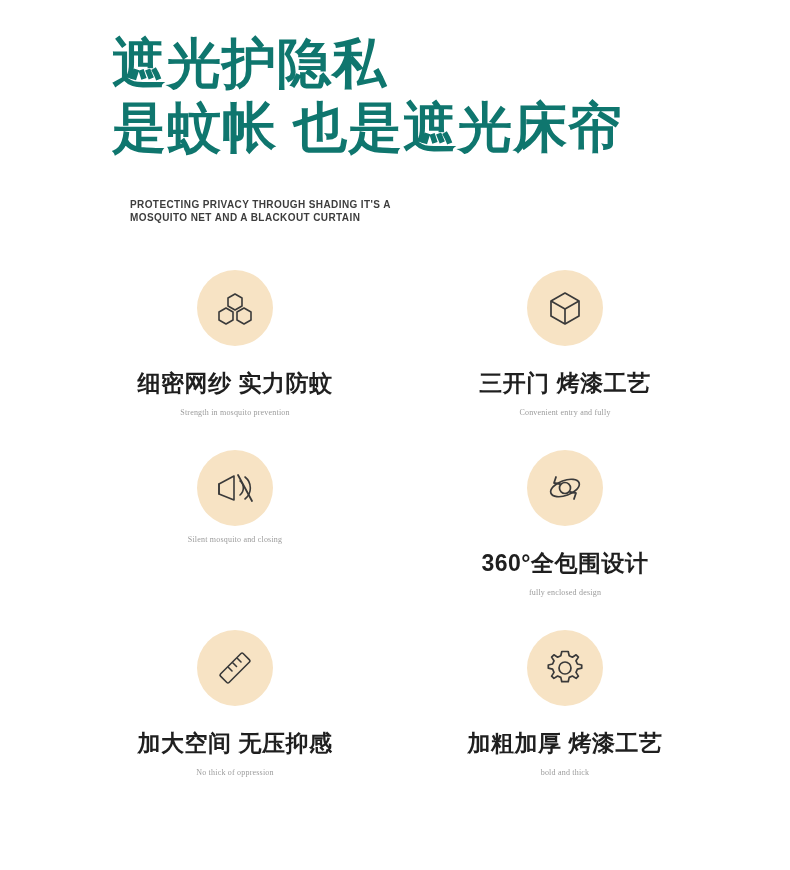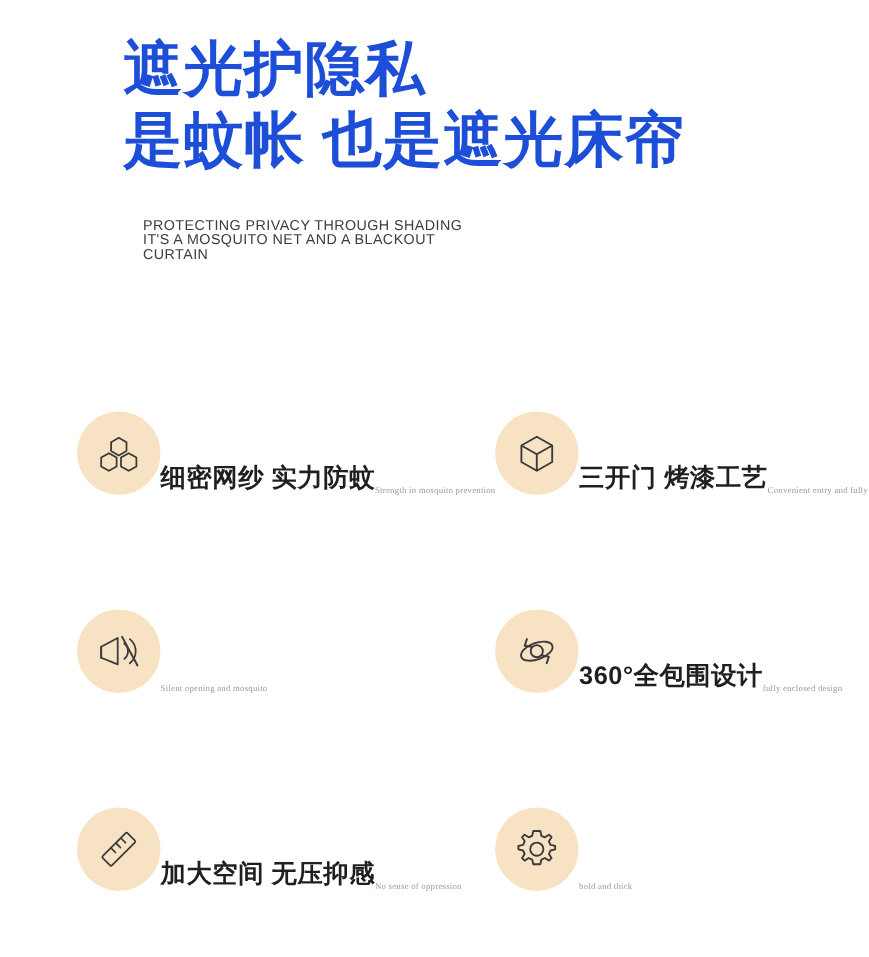--- a/index.html
+++ b/index.html
@@ -23,56 +23,57 @@
   
   .heading {
     position: absolute;
     left: 112px;
     top: 34px;
     width: 620px;
   }
   .heading-line {
     font-family: "Liberation Sans", sans-serif;
     font-weight: bold;
-    color: #1d4ed8;
+    color: #0f766e;
     font-size: 54px;
     line-height: 58px;
     letter-spacing: 1px;
     white-space: nowrap;
   }
   .heading-line.line2 {
     margin-top: 6px;
   }
 
   .subheading {
     position: absolute;
     left: 130px;
     top: 198px;
     width: 300px;
-    font-size: 13px;
+    font-size: 10px;
     line-height: 13px;
     letter-spacing: 0.4px;
     color: #3d3d3d;
     font-family: "Liberation Sans", sans-serif;
+    font-weight: bold;
   }
 
   
   .features {
     position: absolute;
     left: 70px;
     top: 270px;
     width: 660px;
     display: grid;
     grid-template-columns: 1fr 1fr;
     grid-template-rows: 180px 180px 180px;
   }
   .feature {
     display: flex;
-    flex-direction: row;
-    align-items: flex-end;
+    flex-direction: column;
+    align-items: center;
     justify-content: flex-start;
   }
   .icon-circle {
     width: 76px;
     height: 76px;
     border-radius: 50%;
     background: #f7e3c4;
     display: flex;
     align-items: center;
     justify-content: center;
@@ -139,21 +140,21 @@
     <div class="feature">
       <div class="icon-circle">
         <svg width="42" height="40" viewBox="0 0 42 40" fill="none" stroke="#3a3a3a" stroke-width="1.6" stroke-linejoin="round" stroke-linecap="round">
           <polygon points="5,16 20,8 20,32 5,26"></polygon>
           <line x1="5" y1="16" x2="5" y2="26"></line>
           <path d="M26 13 A9 9 0 0 1 26 27"></path>
           <path d="M31 9 A14 14 0 0 1 31 31"></path>
           <line x1="24" y1="7" x2="38" y2="33" stroke-width="1.8"></line>
         </svg>
       </div>
-      <div class="feature-sub">Silent opening and mosquito</div>
+      <div class="feature-sub">Silent mosquito and closing</div>
     </div>
 
     <div class="feature">
       <div class="icon-circle">
         <svg width="42" height="40" viewBox="0 0 42 40" fill="none" stroke="#3a3a3a" stroke-width="1.7" stroke-linejoin="round" stroke-linecap="round">
           <ellipse cx="21" cy="20" rx="15" ry="7.5" transform="rotate(-20 21 20)"></ellipse>
           <circle cx="21" cy="20" r="5.5"></circle>
           <polyline points="12,9 10,15 16,16" stroke-width="1.8"></polyline>
           <polyline points="30,31 32,25 26,24" stroke-width="1.8"></polyline>
         </svg>
@@ -165,27 +166,28 @@
     <div class="feature">
       <div class="icon-circle">
         <svg width="40" height="40" viewBox="0 0 40 40" fill="none" stroke="#3a3a3a" stroke-width="1.6" stroke-linejoin="round" stroke-linecap="round">
           <rect x="4" y="14" width="32" height="12" rx="1.5" transform="rotate(-45 20 20)"></rect>
           <line x1="13.5" y1="19.5" x2="17" y2="23"></line>
           <line x1="18" y1="15" x2="21.5" y2="18.5"></line>
           <line x1="22.5" y1="10.5" x2="26" y2="14"></line>
         </svg>
       </div>
       <div class="feature-title">加大空间 无压抑感</div>
-      <div class="feature-sub">No sense of oppression</div>
+      <div class="feature-sub">No thick of oppression</div>
     </div>
 
     <div class="feature">
       <div class="icon-circle">
         <svg width="42" height="42" viewBox="0 0 42 42" fill="none" stroke="#3a3a3a" stroke-width="1.7" stroke-linejoin="round" stroke-linecap="round">
           <path d="M21 4.5 l3.2 0 1 4.3 3.2 1.4 3.7-2.4 2.3 2.3 -2.4 3.7 1.4 3.2 4.3 1 0 3.2 -4.3 1 -1.4 3.2 2.4 3.7 -2.3 2.3 -3.7-2.4 -3.2 1.4 -1 4.3 -3.2 0 -3.2 0 -1-4.3 -3.2-1.4 -3.7 2.4 -2.3-2.3 2.4-3.7 -1.4-3.2 -4.3-1 0-3.2 4.3-1 1.4-3.2 -2.4-3.7 2.3-2.3 3.7 2.4 3.2-1.4 1-4.3 z"></path>
           <circle cx="21" cy="21" r="6"></circle>
         </svg>
       </div>
+      <div class="feature-title">加粗加厚 烤漆工艺</div>
       <div class="feature-sub">bold and thick</div>
     </div>
 
   </div>
 </div>
 
 </body></html>

